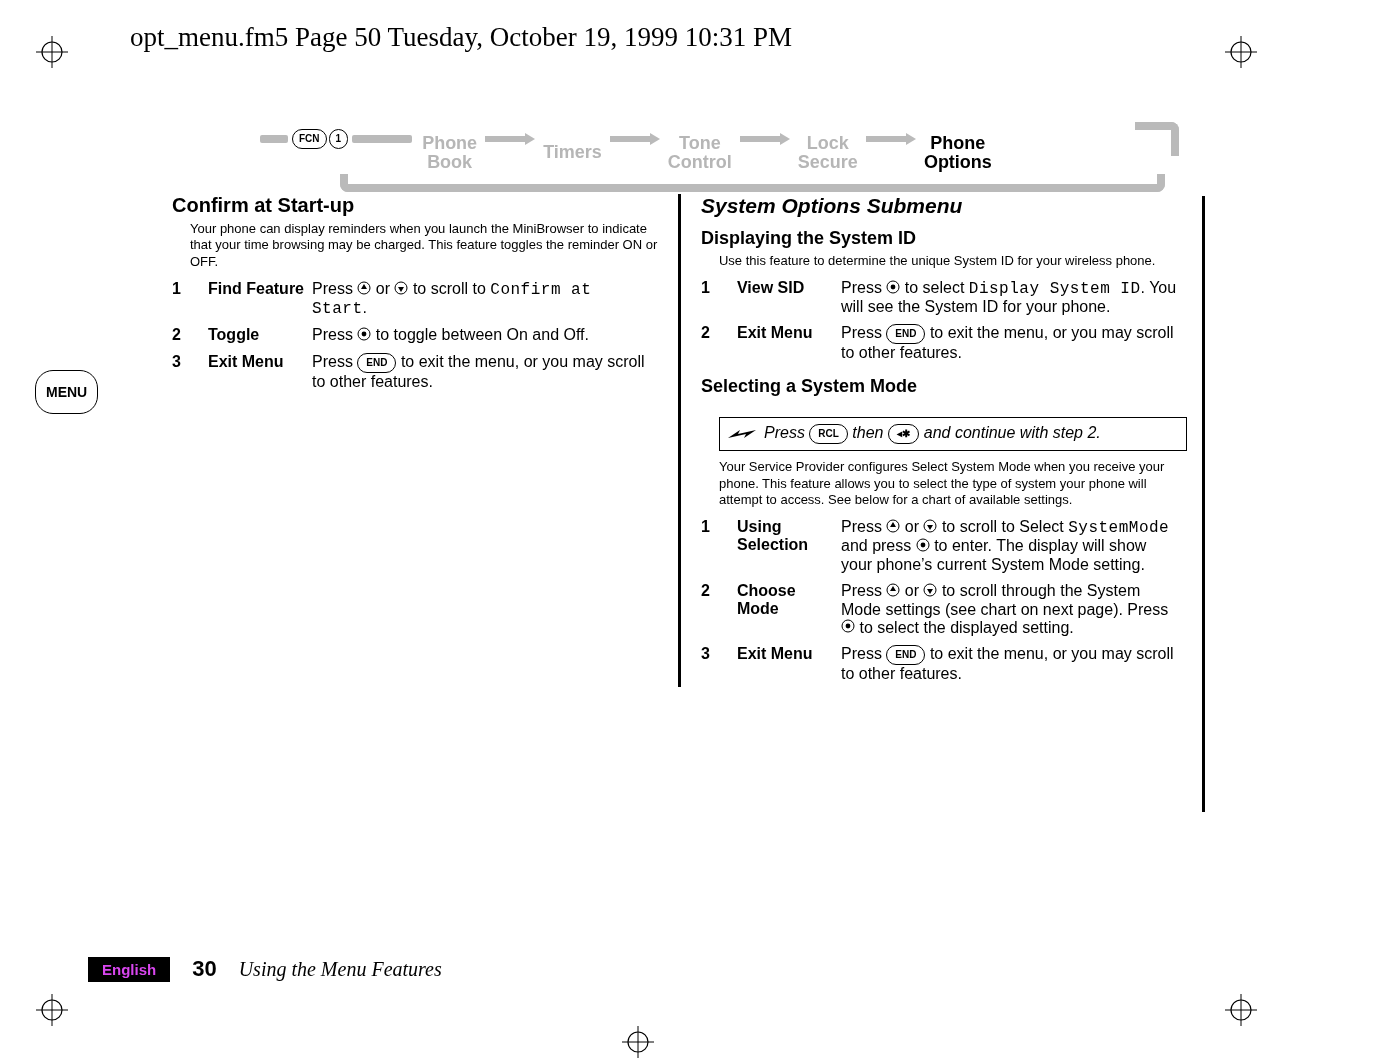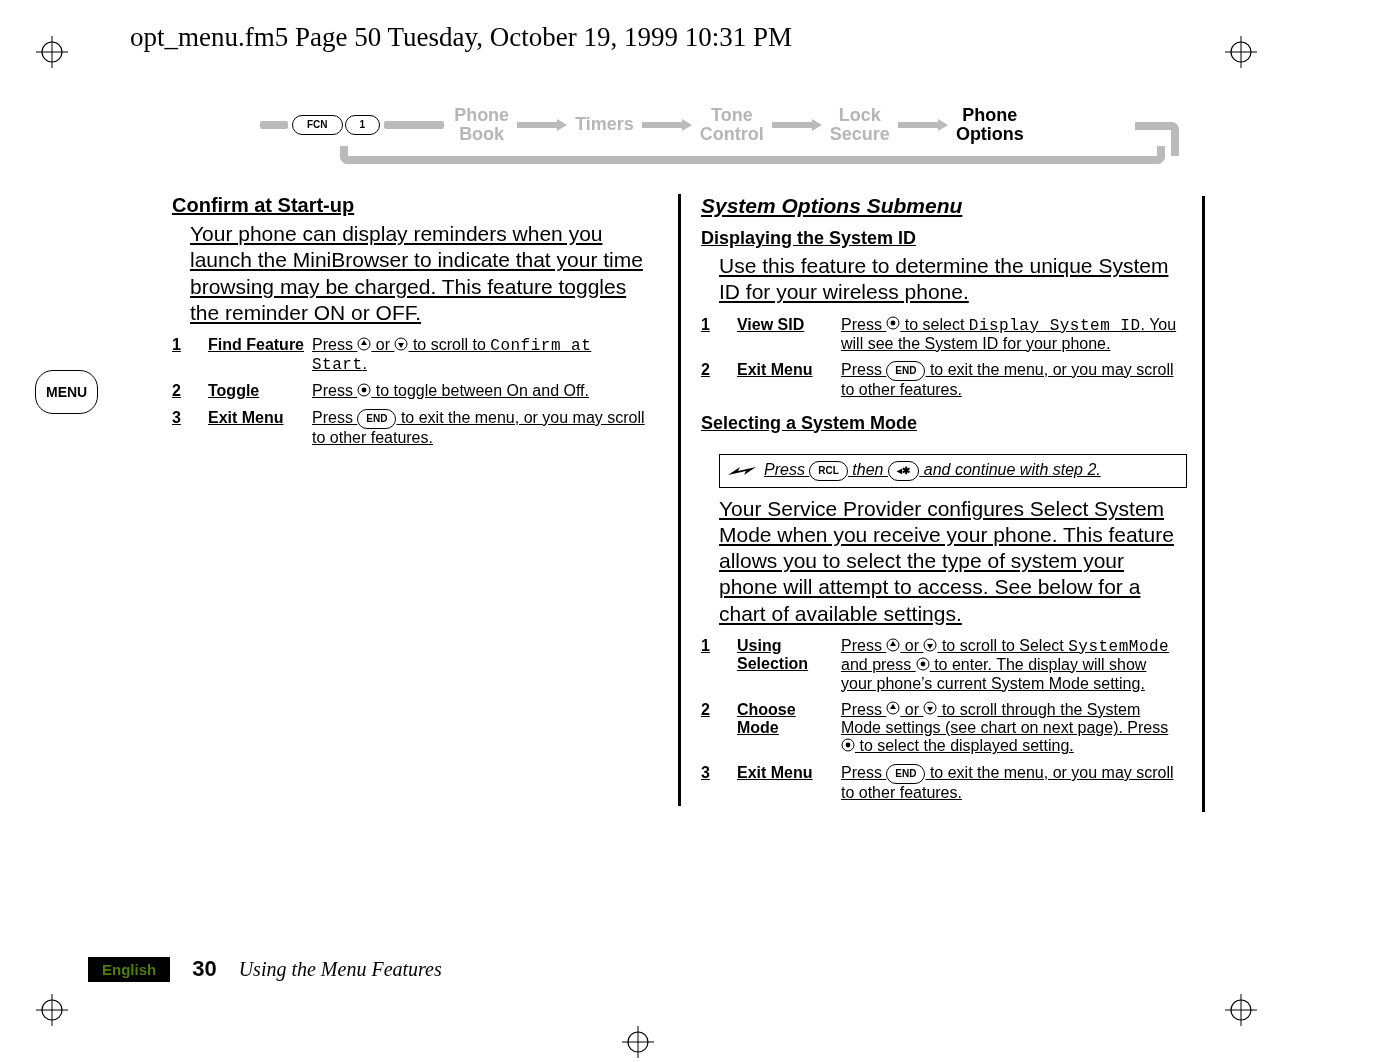--- a/index.html
+++ b/index.html
@@ -8,48 +8,48 @@
   .crop svg{width:32px;height:32px;}
   .crop.tl{top:36px;left:36px;}
   .crop.tr{top:36px;right:18px;}
   .crop.bl{bottom:36px;left:36px;}
   .crop.br{bottom:36px;right:18px;}
   .crop.bc{bottom:4px;left:50%;transform:translateX(-50%);}
   .side-tab{position:absolute;left:35px;top:370px;border:1.5px solid #000;border-radius:18px;padding:13px 10px;font-size:14px;font-weight:bold;font-family:Arial,sans-serif;}
   .runhead{position:absolute;top:22px;left:130px;font-family:"Times New Roman",serif;font-size:27px;}
   .breadcrumb{position:absolute;top:106px;left:260px;right:90px;}
   .bc-row{display:flex;align-items:center;font-size:18px;font-weight:bold;color:#b6b6b6;}
-  .bc-item{padding:0 6px;text-align:center;line-height:1.05;}
+  .bc-item{padding:0 6px;text-align:center;line-height:1.05;margin-top:28px;}
   .bc-item.active{color:#000;}
   .bc-arrow{width:50px;height:12px;margin:0 2px;}
   .bc-arrow svg{display:block;}
   .bc-leadbar{display:inline-block;background:#bababa;height:8px;width:28px;border-radius:2px;vertical-align:middle;margin-right:4px;}
   .bc-key{display:inline-flex;align-items:center;gap:0;}
-  .keycap{display:inline-block;border:1.2px solid #000;border-radius:11px;padding:0 14px;font-size:10px;line-height:18px;font-weight:bold;background:#fff;color:#000;}
+  .keycap{display:inline-block;border:1.2px solid #000;border-radius:11px;padding:0 6px;font-size:10px;line-height:18px;font-weight:bold;background:#fff;color:#000;}
   .breadcrumb-underline{height:10px;border-left:8px solid #bababa;border-bottom:8px solid #bababa;border-right:8px solid #bababa;border-radius:0 0 8px 8px;margin-top:2px;margin-left:80px;margin-right:20px;}
   .bc-tail{position:absolute;right:6px;top:16px;width:36px;height:26px;border-top:8px solid #bababa;border-right:8px solid #bababa;border-radius:0 8px 0 0;}
-  .content{position:absolute;top:194px;left:172px;right:88px;display:flex;gap:20px;text-decoration:underline;}
+  .content{position:absolute;top:194px;left:172px;right:88px;display:flex;gap:20px;}
   .col{width:490px;}
   .sep{width:3px;background:#000;align-self:stretch;}
   h2.sec{font-family:Tahoma,Arial,sans-serif;font-size:20px;font-weight:800;margin:0 0 4px 0;}
   h2.sub{font-family:Tahoma,Arial,sans-serif;font-size:21px;font-weight:800;font-style:italic;margin:0 0 4px 0;}
   h3.subsec{font-family:Tahoma,Arial,sans-serif;font-size:18px;font-weight:800;margin:10px 0 4px 0;}
-  p.body{font-family:Tahoma,Arial,sans-serif;font-size:21px;margin:0 0 6px 0;line-height:1.25;}
+  p.body{font-family:Tahoma,Arial,sans-serif;font-size:13px;margin:0 0 6px 0;line-height:1.25;}
   .indent{padding-left:18px;}
   table.steps{border-collapse:collapse;font-family:Tahoma,Arial,sans-serif;font-size:16px;width:100%;}
   table.steps td{vertical-align:top;padding:4px 8px 4px 0;}
   table.steps td.num{font-weight:800;width:28px;}
   table.steps td.label{font-weight:800;width:96px;}
   .lcd{font-family:"OCR A Std","Courier New",monospace;letter-spacing:0.5px;}
   .pill{display:inline-block;border:1.2px solid #000;border-radius:12px;padding:0 8px;font-size:10px;line-height:18px;font-weight:bold;vertical-align:middle;}
   .btn-icon{display:inline-block;vertical-align:middle;}
   .shortcut{border:1.2px solid #000;margin:20px 0 8px 18px;padding:6px 8px;display:flex;align-items:center;gap:8px;font-style:italic;font-family:Tahoma,Arial,sans-serif;font-size:16px;}
   .shortcut .zicon{width:28px;height:16px;}
   .footer{position:absolute;left:88px;bottom:80px;display:flex;align-items:center;gap:22px;}
-  .lang{background:#000;color:#4d7c0f;font-weight:bold;font-family:Tahoma,Arial,sans-serif;font-size:15px;padding:4px 14px;}
+  .lang{background:#000;color:#d946ef;font-weight:bold;font-family:Tahoma,Arial,sans-serif;font-size:15px;padding:4px 14px;}
   .pagenum{font-family:Tahoma,Arial,sans-serif;font-weight:800;font-size:22px;}
   .chapter{font-family:"Times New Roman",serif;font-style:italic;font-size:20px;}
   .right-rule{position:absolute;right:70px;top:196px;bottom:250px;width:3px;background:#000;}
 </style>
 </head>
 <body>
 
 <div class="page">
 
   <div class="crop tl"><svg viewBox="0 0 32 32">

